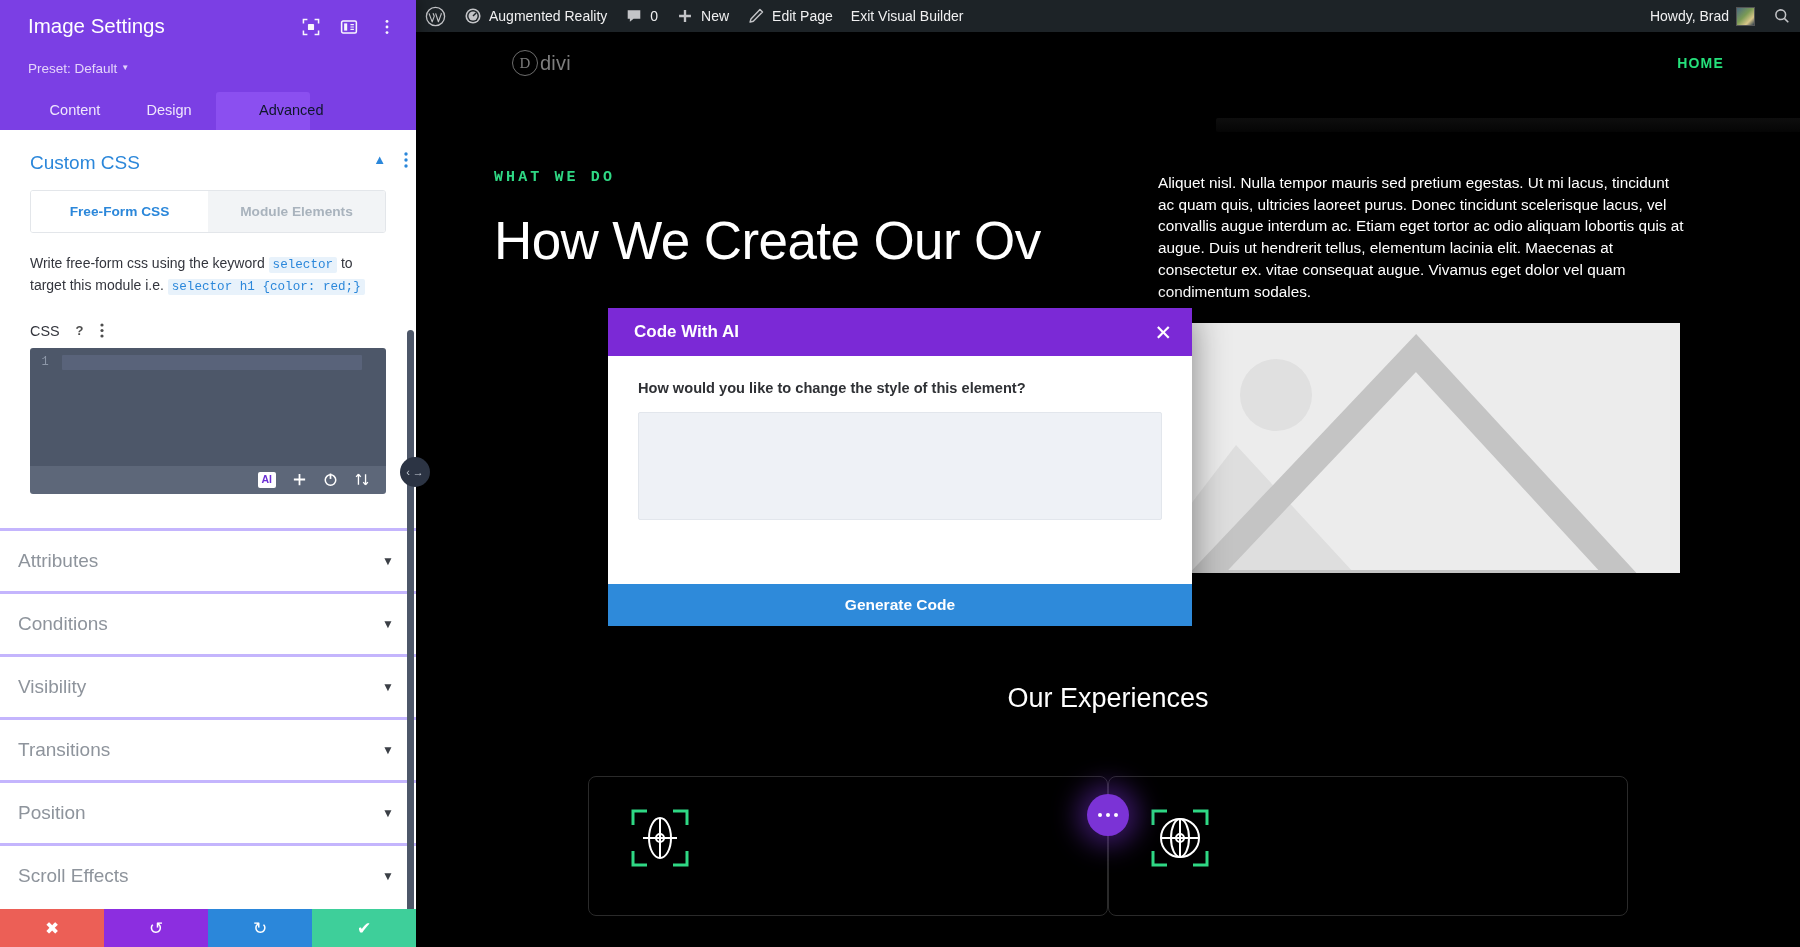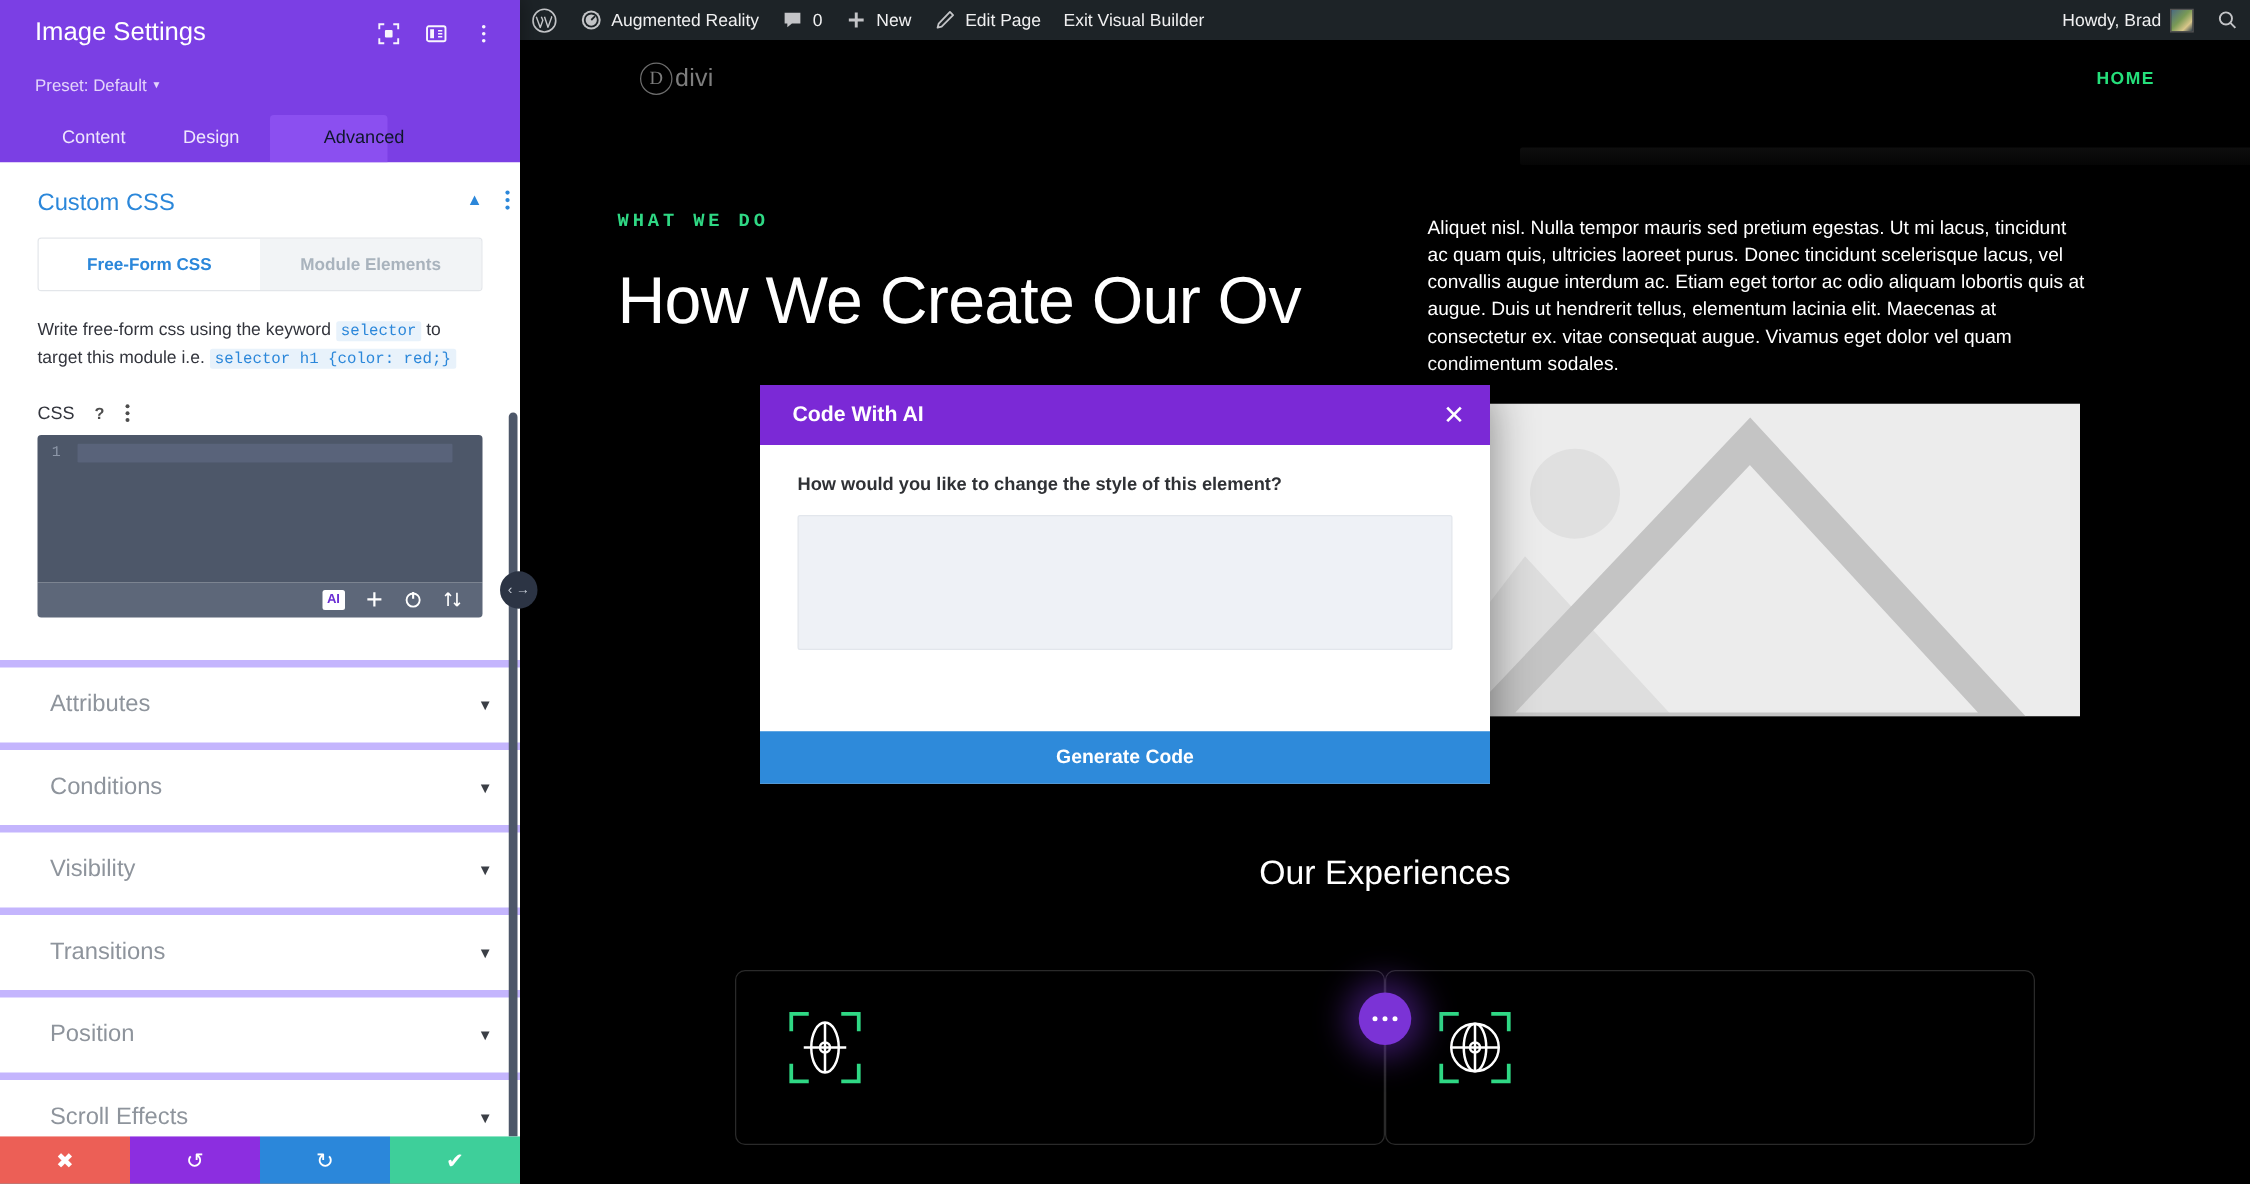--- a/index.html
+++ b/index.html
@@ -62,21 +62,21 @@
   }
   .dark-band {
     position: absolute; top: 86px; left: 800px;
     width: 620px; height: 14px;
     background: linear-gradient(180deg,#0e0e0e,#050505);
     border-radius: 2px;
   }
 
   .section-main {
     position: relative;
-    display: flex; padding: 75px 76px 0 78px; gap: 58px;
+    display: flex; padding: 75px 76px 0 78px; gap: 74px;
   }
   .col-left { width: 590px; flex: none; }
   .eyebrow {
     color: #2fd884; font-size: 15px; font-weight: 700;
     letter-spacing: 3.1px;
     font-family: "Liberation Mono", monospace;
     margin-bottom: 24px;
   }
   .headline {
     color: #fff; font-size: 53px; line-height: 1.17;
@@ -211,22 +211,22 @@
     font-size: 10.5px; font-weight: 700;
     padding: 2px 4px; border-radius: 2px; line-height: 1.1;
     cursor: pointer;
     margin-left: 16px;
   }
   .tb-icon { color: #fff; font-size: 15px; cursor: pointer; line-height: 1; display: flex; }
 
   .accordion { margin-top: 34px; }
   .acc-row {
     display: flex; align-items: center;
-    padding: 19px 22px 19px 40px;
-    border-top: 6px solid #c4b5fd; cursor: pointer;
+    padding: 19px 22px 19px 18px;
+    border-top: 3px solid #c4b5fd; cursor: pointer;
   }
   .acc-label { font-size: 19px; color: #8e949c; font-weight: 400; }
   .acc-chev { margin-left: auto; color: #3b3f46; font-size: 12px; }
 
   .panel-scrollbar {
     position: absolute; right: 2px; top: 200px;
     width: 7px; height: 600px;
     background: #4d5769; border-radius: 4px;
   }
 

